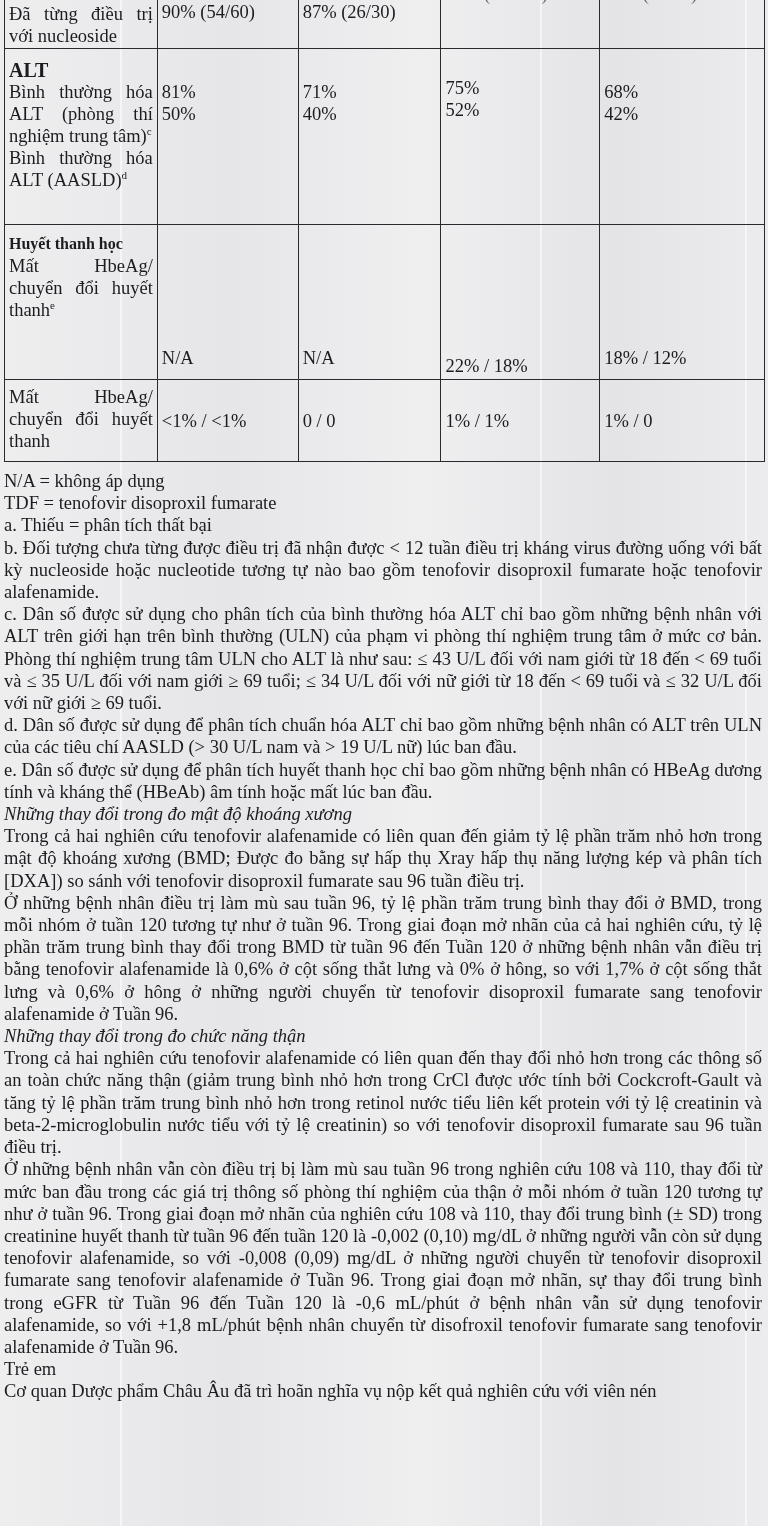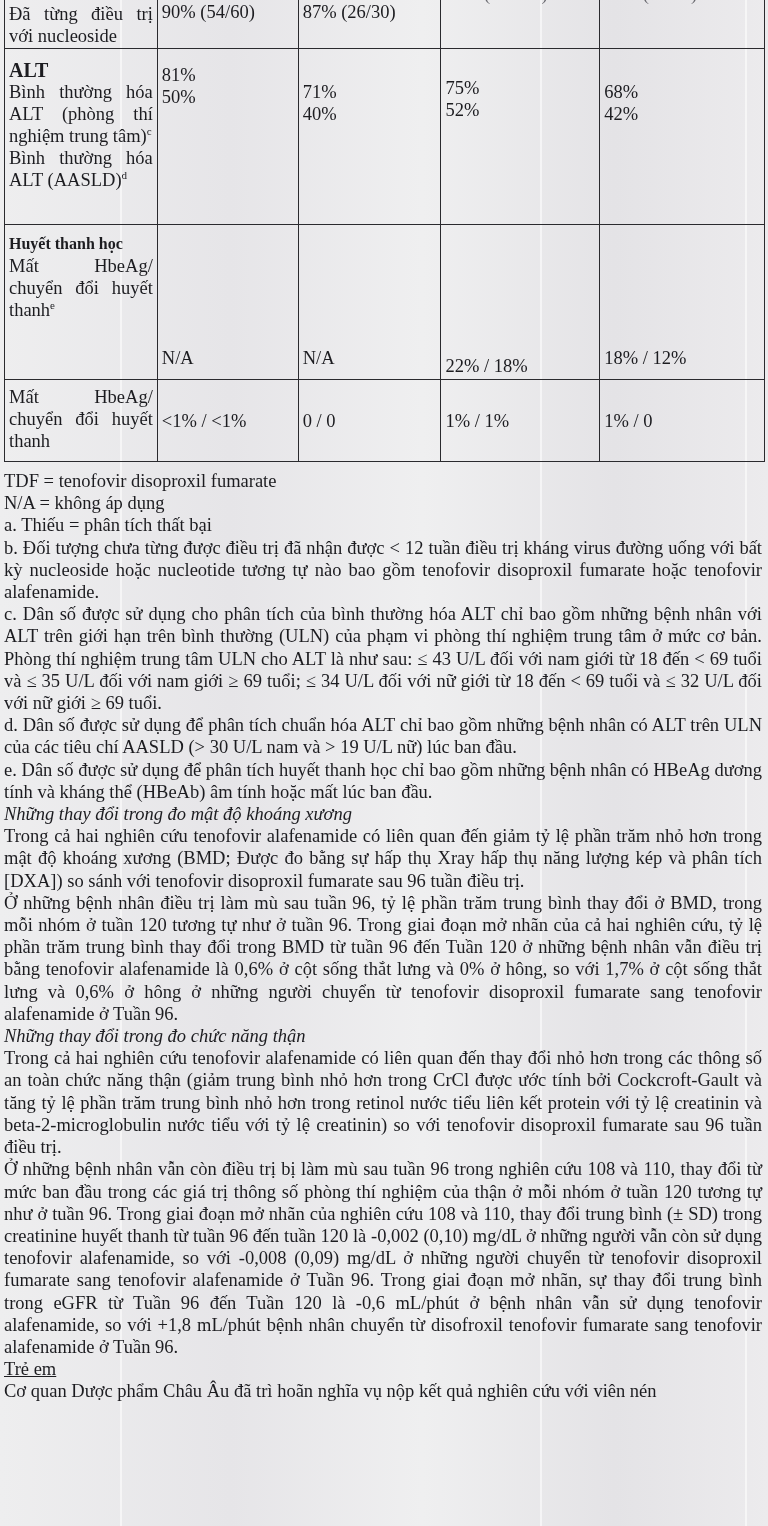--- a/index.html
+++ b/index.html
@@ -31,21 +31,21 @@
   .rowlabel { text-align: justify; text-align-last: left; }
   .bold { font-weight: bold; }
   .val { display: block; text-align: left; }
   .cutoff { color: #6a6a70; }
   .text {
     position: absolute; left: 4px; width: 758px;
     font-size: 18.5px; line-height: 22.2px; text-align: justify;
   }
   .text p { margin: 0; }
   .italic { font-style: italic; }
-  .underline { text-decoration: underline; }
+  .underline { }
   sup { font-size: 11px; line-height: 0; }
 </style>
 </head>
 <body>
 
 <div class="page">
   <div class="fold" style="left:120px"></div>
   <div class="fold" style="left:540px"></div>
   <div class="fold" style="left:745px"></div>
 
@@ -72,21 +72,21 @@
       <td style="padding-top:0">
             <span class="val cutoff" style="margin-top:-14px">72% (50/69)</span>
           </td>
     </tr>
     <tr style="height:176px">
       <td class="rowlabel" style="padding-top:10px">
         <div class="bold" style="font-size:20px">ALT</div>
         <div><span>Bình thường hóa ALT (phòng thí nghiệm trung tâm)</span><sup>c</sup></div>
         <div><span>Bình thường hóa ALT (AASLD)</span><sup>d</sup></div>
       </td>
-      <td style="padding-top:15px">
+      <td style="padding-top:32px">
             <span class="val">81%</span>
             <span class="val">50%</span>
           </td>
       <td style="padding-top:32px">
             <span class="val">71%</span>
             <span class="val">40%</span>
           </td>
       <td style="padding-top:28px">
             <span class="val">75%</span>
             <span class="val">52%</span>
@@ -126,22 +126,22 @@
             <span class="val">1% / 1%</span>
           </td>
       <td style="vertical-align:middle">
             <span class="val">1% / 0</span>
           </td>
     </tr>
   </tbody>
     </table>
 
   <div class="text" style="top:470px">
+    <p>N/A = không áp dụng</p>
     <p>TDF = tenofovir disoproxil fumarate</p>
-    <p>N/A = không áp dụng</p>
     <p>a. Thiếu = phân tích thất bại</p>
     <p>b. Đối tượng chưa từng được điều trị đã nhận được &lt; 12 tuần điều trị kháng virus đường uống với bất kỳ nucleoside hoặc nucleotide tương tự nào bao gồm tenofovir disoproxil fumarate hoặc tenofovir alafenamide.</p>
     <p>c. Dân số được sử dụng cho phân tích của bình thường hóa ALT chỉ bao gồm những bệnh nhân với ALT trên giới hạn trên bình thường (ULN) của phạm vi phòng thí nghiệm trung tâm ở mức cơ bản. Phòng thí nghiệm trung tâm ULN cho ALT là như sau: ≤ 43 U/L đối với nam giới từ 18 đến &lt; 69 tuổi và ≤ 35 U/L đối với nam giới ≥ 69 tuổi; ≤ 34 U/L đối với nữ giới từ 18 đến &lt; 69 tuổi và ≤ 32 U/L đối với nữ giới ≥ 69 tuổi.</p>
     <p>d. Dân số được sử dụng để phân tích chuẩn hóa ALT chỉ bao gồm những bệnh nhân có ALT trên ULN của các tiêu chí AASLD (&gt; 30 U/L nam và &gt; 19 U/L nữ) lúc ban đầu.</p>
     <p>e. Dân số được sử dụng để phân tích huyết thanh học chỉ bao gồm những bệnh nhân có HBeAg dương tính và kháng thể (HBeAb) âm tính hoặc mất lúc ban đầu.</p>
     <p class="italic">Những thay đổi trong đo mật độ khoáng xương</p>
     <p>Trong cả hai nghiên cứu tenofovir alafenamide có liên quan đến giảm tỷ lệ phần trăm nhỏ hơn trong mật độ khoáng xương (BMD; Được đo bằng sự hấp thụ Xray hấp thụ năng lượng kép và phân tích [DXA]) so sánh với tenofovir disoproxil fumarate sau 96 tuần điều trị.</p>
     <p>Ở những bệnh nhân điều trị làm mù sau tuần 96, tỷ lệ phần trăm trung bình thay đổi ở BMD, trong mỗi nhóm ở tuần 120 tương tự như ở tuần 96. Trong giai đoạn mở nhãn của cả hai nghiên cứu, tỷ lệ phần trăm trung bình thay đổi trong BMD từ tuần 96 đến Tuần 120 ở những bệnh nhân vẫn điều trị bằng tenofovir alafenamide là 0,6% ở cột sống thắt lưng và 0% ở hông, so với 1,7% ở cột sống thắt lưng và 0,6% ở hông ở những người chuyển từ tenofovir disoproxil fumarate sang tenofovir alafenamide ở Tuần 96.</p>
     <p class="italic">Những thay đổi trong đo chức năng thận</p>
     <p>Trong cả hai nghiên cứu tenofovir alafenamide có liên quan đến thay đổi nhỏ hơn trong các thông số an toàn chức năng thận (giảm trung bình nhỏ hơn trong CrCl được ước tính bởi Cockcroft-Gault và tăng tỷ lệ phần trăm trung bình nhỏ hơn trong retinol nước tiểu liên kết protein với tỷ lệ creatinin và beta-2-microglobulin nước tiểu với tỷ lệ creatinin) so với tenofovir disoproxil fumarate sau 96 tuần điều trị.</p>

